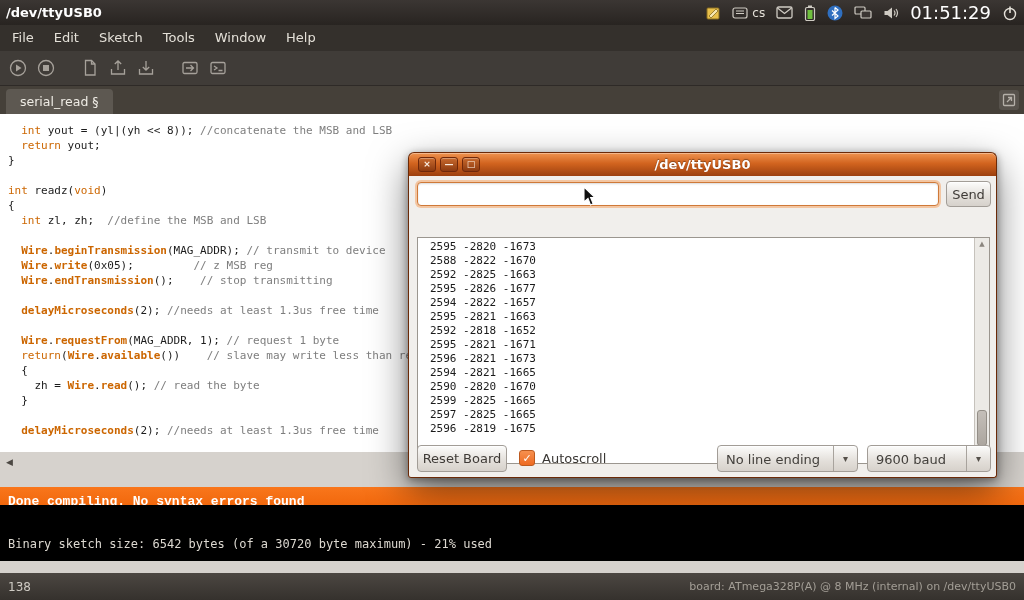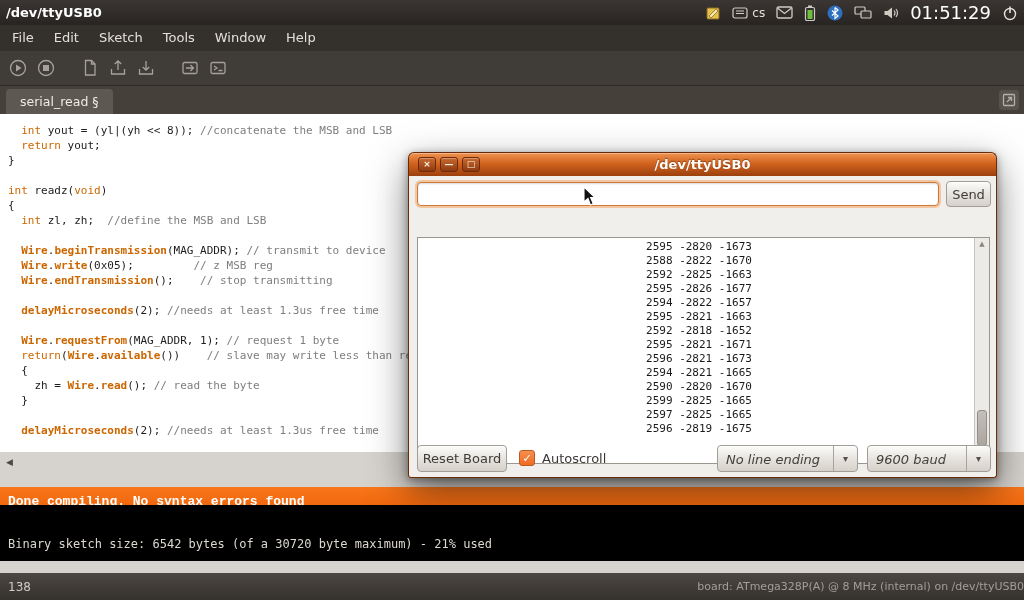--- a/index.html
+++ b/index.html
@@ -63,21 +63,21 @@
 
   
   .console { position:absolute; left:0; top:505px; width:1024px; height:56px; background:#000000; }
   .console-text { position:absolute; left:8px; bottom:10px; color:#ddd9d1;
     font-family:"DejaVu Sans Mono", monospace; font-size:12px; }
 
   
   .footer { position:absolute; left:0; top:573px; width:1024px; height:27px;
     background:linear-gradient(#4c4742,#35312d); display:flex; align-items:center; }
   .footer-line { color:#cfcbc4; font-size:12px; padding-left:8px; }
-  .footer-board { margin-left:auto; color:#a39e96; font-size:11px; padding-right:0; }
+  .footer-board { margin-left:auto; color:#a39e96; font-size:11px; padding-right:8px; }
 
   
   .serial-window { position:absolute; left:408px; top:152px; width:589px; height:326px;
     z-index:50; border-radius:7px 7px 3px 3px;
     box-shadow:0 14px 38px rgba(0,0,0,.5), 0 2px 8px rgba(0,0,0,.4); }
   .sm-titlebar { position:absolute; left:0; top:0; width:100%; height:24px;
     border-radius:6px 6px 0 0;
     background:linear-gradient(180deg,#ef9350 0%, #d2641f 45%, #9c3f0e 100%);
     border:1px solid #6b2a08; border-bottom:none;
     box-shadow:inset 0 1px 0 rgba(255,255,255,.35);
@@ -96,40 +96,40 @@
     box-shadow:0 0 0 2px rgba(247,148,74,.45), inset 0 1px 2px rgba(0,0,0,.15);
     font-family:"DejaVu Sans", sans-serif; font-size:13px; padding:0 6px; outline:none; }
   .amb-btn { background:linear-gradient(#fcfcfb,#e3dfda 60%,#d6d1cb);
     border:1px solid #a29d97; border-radius:4px; color:#3f3b37; font-size:13px;
     font-family:"DejaVu Sans", sans-serif; box-shadow:inset 0 1px 0 rgba(255,255,255,.8); }
   .sm-send { position:absolute; left:537px; top:5px; width:45px; height:26px; }
 
   .sm-output { position:absolute; left:8px; top:61px; width:573px; height:227px;
     background:#ffffff; border:1px solid #9b968f; }
   .sm-lines { position:absolute; left:0; top:0; right:15px; bottom:0; overflow:hidden;
-    padding:2px 0 0 6px;text-align:center; }
+    padding:2px 0 0 12px; }
   .serial-line { font-family:"DejaVu Sans Mono", monospace; font-size:11px; height:14px;
     line-height:14px; color:#1a1a1a; white-space:pre; }
   .sm-scrollbar { position:absolute; right:0; top:0; bottom:0; width:15px;
     background:#eceae6; border-left:1px solid #c6c2bc; }
   .sb-up, .sb-dn { position:absolute; left:0; width:100%; text-align:center; font-size:7px; color:#8a857e; }
   .sb-up { top:2px; } .sb-dn { bottom:2px; }
   .sb-thumb { position:absolute; left:2px; width:10px; top:172px; height:36px;
     background:linear-gradient(#c4bfb9,#aca69f); border:1px solid #938e87; border-radius:3px; }
 
   .sm-reset { position:absolute; left:8px; top:269px; width:90px; height:27px; }
   .sm-check { position:absolute; left:110px; top:274px; width:16px; height:16px;
     background:linear-gradient(#f6904f,#ee6b22); border:1px solid #bd5a1f; border-radius:3px;
     color:#ffffff; font-size:11px; font-weight:bold; line-height:15px; text-align:center; }
   .sm-check-label { position:absolute; left:133px; top:271px; height:24px; line-height:24px;
     font-size:13px; color:#3b3835; }
   .sm-select { position:absolute; top:269px; height:27px; }
   .sel-ending { left:308px; width:141px; }
   .sel-baud { left:458px; width:124px; }
-  .sel-text { position:absolute; left:8px; top:0; line-height:27px; font-size:13px; color:#43403c;font-style:italic; }
+  .sel-text { position:absolute; left:8px; top:0; line-height:27px; font-size:13px; color:#43403c; }
   .sel-arrow-box { position:absolute; right:0; top:0; bottom:0; width:24px;
     border-left:1px solid #a8a39d; text-align:center; line-height:26px; font-size:10px; color:#55504a; }
 
   .mouse-cursor { position:absolute; left:583px; top:186px; z-index:100; }
 </style>
 </head>
 <body>
 
 <div class="screen">
 

